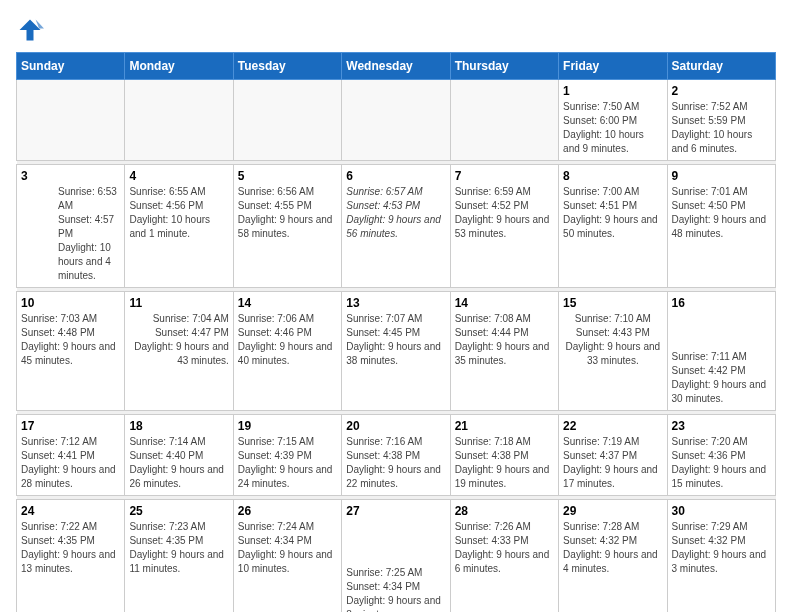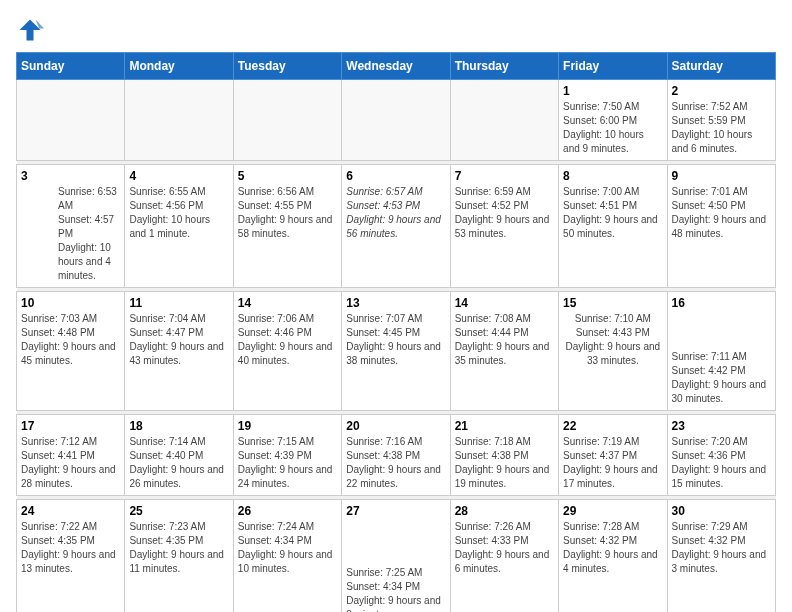--- a/index.html
+++ b/index.html
@@ -190,21 +190,21 @@
       </tr>
       <tr>
         <td>
           <span class="day-number">10</span>
           <div class="day-info" style="white-space: pre-line;">Sunrise: 7:03 AM
 Sunset: 4:48 PM
 Daylight: 9 hours and 45 minutes.</div>
         </td>
         <td>
           <span class="day-number">11</span>
-          <div class="day-info" style="white-space: pre-line;">Sunrise: 7:04 AM
+          <div class="day-info" style="white-space: pre-line; text-align: right;">Sunrise: 7:04 AM
 Sunset: 4:47 PM
 Daylight: 9 hours and 43 minutes.</div>
         </td>
         <td>
           <span class="day-number">14</span>
           <div class="day-info" style="white-space: pre-line;">Sunrise: 7:06 AM
 Sunset: 4:46 PM
 Daylight: 9 hours and 40 minutes.</div>
         </td>
         <td>

